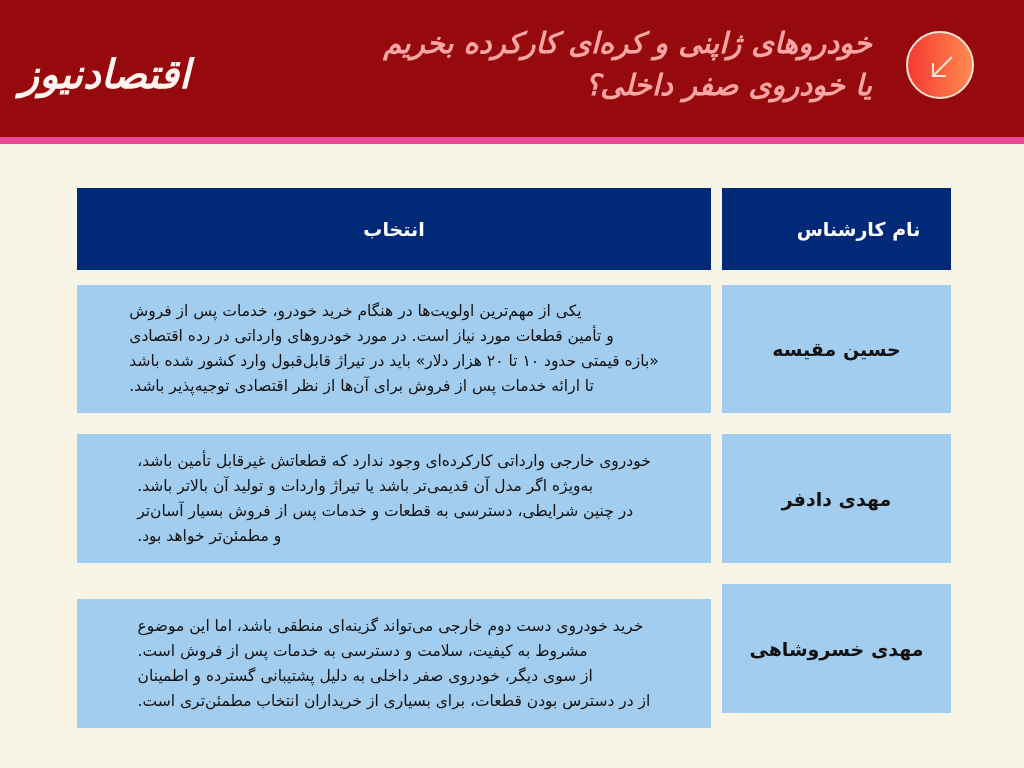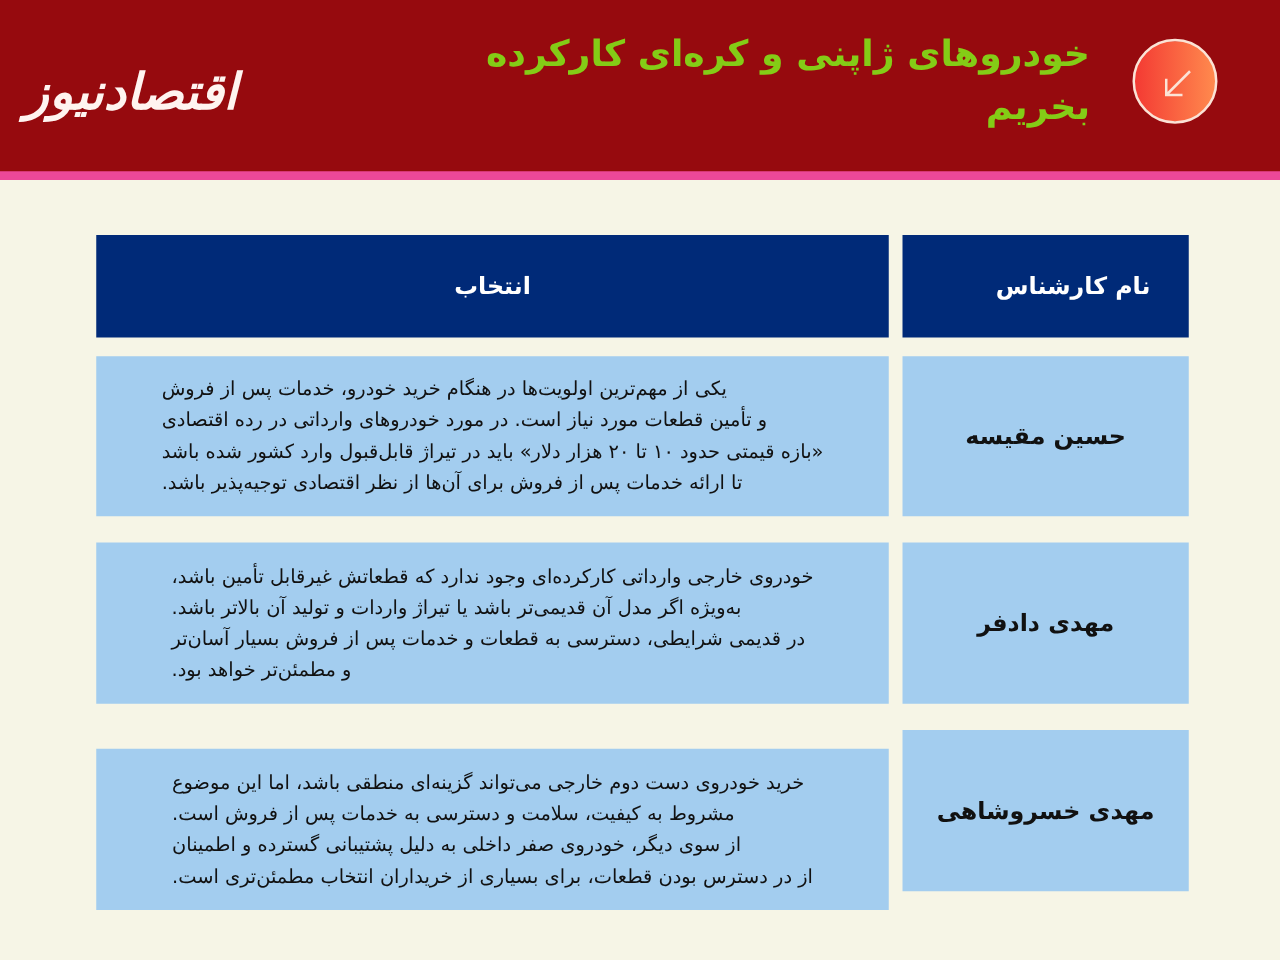--- a/index.html
+++ b/index.html
@@ -15,22 +15,22 @@
     border-bottom:7px solid #ec4899;
   }
   .logo {
     position:absolute; left:40px; top:36px; width:150px; height:76px;
     color:#FFF4F0; font-family:"DejaVu Serif", serif; font-weight:bold;
     font-size:40px; line-height:76px; text-align:center; direction:rtl;
     letter-spacing:-2px; font-style:italic;
   }
   .title {
     position:absolute; right:152px; top:22px; width:560px;
-    color:#84cc16; font-weight:bold; font-size:29px; line-height:42px;
-    direction:rtl; text-align:right;
+    color:#fca5a5; font-weight:bold; font-size:29px; line-height:42px;
+    direction:rtl; text-align:right;font-style:italic;
   }
   .circle-icon {
     position:absolute; left:906px; top:31px; width:68px; height:68px;
     border-radius:50%;
     background:linear-gradient(90deg,#F43A33,#FF8A4E);
     border:2px solid #FBE3D6; box-sizing:border-box;
   }
   .circle-icon svg { position:absolute; left:20px; top:20px; }
 
   .cell {
@@ -44,20 +44,21 @@
   .td.text { font-size:15.5px; line-height:25px; padding:0 14px; }
   .td.text span { display:block; }
 </style>
 </head>
 <body>
 
 <div class="header">
   <div class="logo">اقتصادنیوز</div>
   <div class="title">
     <div>خودروهای ژاپنی و کره‌ای کارکرده بخریم</div>
+    <div>یا خودروی صفر داخلی؟</div>
   </div>
   <div class="circle-icon">
     <svg width="28" height="28" viewBox="0 0 28 28">
       <path d="M24 4 L5 23 M5 10 L5 23 L18 23" stroke="#FBE3D6" stroke-width="2" fill="none"></path>
     </svg>
   </div>
 </div>
 
 <div class="cell th" style="left:77px; top:188px; width:634px; height:82px;">
   <span>انتخاب</span>
@@ -75,21 +76,21 @@
   </div>
 </div>
 <div class="cell td name" style="left:722px; top:285px; width:229px; height:128px;">
   <span>حسین مقیسه</span>
 </div>
 
 <div class="cell td text" style="left:77px; top:434px; width:634px; height:129px;">
   <div>
     <span>خودروی خارجی وارداتی کارکرده‌ای وجود ندارد که قطعاتش غیرقابل تأمین باشد،</span>
     <span>به‌ویژه اگر مدل آن قدیمی‌تر باشد یا تیراژ واردات و تولید آن بالاتر باشد.</span>
-    <span>در قدیمی شرایطی، دسترسی به قطعات و خدمات پس از فروش بسیار آسان‌تر</span>
+    <span>در چنین شرایطی، دسترسی به قطعات و خدمات پس از فروش بسیار آسان‌تر</span>
     <span>و مطمئن‌تر خواهد بود.</span>
   </div>
 </div>
 <div class="cell td name" style="left:722px; top:434px; width:229px; height:129px;">
   <span>مهدی دادفر</span>
 </div>
 
 <div class="cell td text" style="left:77px; top:584px; width:634px; height:129px;margin-top:15px;">
   <div>
     <span>خرید خودروی دست دوم خارجی می‌تواند گزینه‌ای منطقی باشد، اما این موضوع</span>

